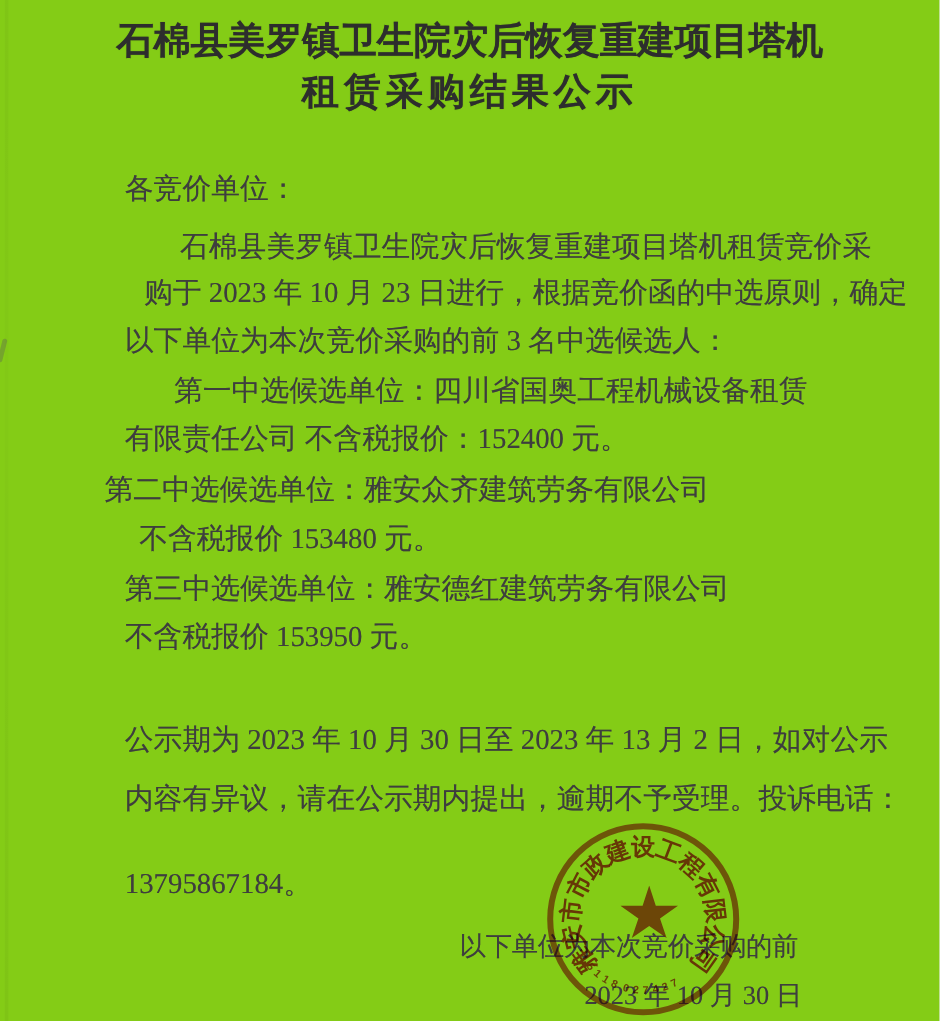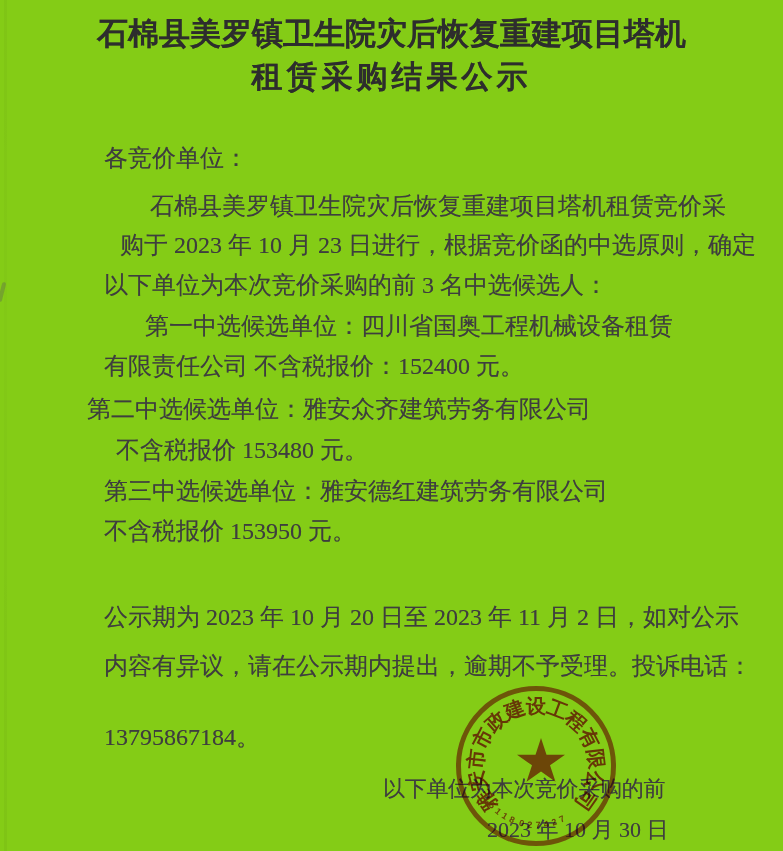--- a/index.html
+++ b/index.html
@@ -102,21 +102,21 @@
   <div class="line salutation">各竞价单位：</div>
   <div class="line p2">购于 2023 年 10 月 23 日进行，根据竞价函的中选原则，确定</div>
   <div class="line p3">以下单位为本次竞价采购的前 3 名中选候选人：</div>
   <div class="line p4">第一中选候选单位：四川省国奥工程机械设备租赁</div>
   <div class="line p5">有限责任公司 不含税报价：152400 元。</div>
   <div class="line p6">第二中选候选单位：雅安众齐建筑劳务有限公司</div>
   <div class="line p7">不含税报价 153480 元。</div>
   <div class="line p8">第三中选候选单位：雅安德红建筑劳务有限公司</div>
   <div class="line p9">不含税报价 153950 元。</div>
 
-  <div class="line n1">公示期为 2023 年 10 月 20 日至 2023 年 11 月 2 日，如对公示</div>
+  <div class="line n1">公示期为 2023 年 10 月 30 日至 2023 年 13 月 2 日，如对公示</div>
   <div class="line n2">内容有异议，请在公示期内提出，逾期不予受理。投诉电话：</div>
   <div class="line n3">13795867184。</div>
 
   <div class="line company">以下单位为本次竞价采购的前</div>
   <div class="line date">2023 年 10 月 30 日</div>
 
   <div class="seal">
     <div class="seal-star"></div>
   <span class="seal-char" style="transform: translate(-50%, -50%) rotate(-125deg) translateY(-60px);">雅</span>
       <span class="seal-char" style="transform: translate(-50%, -50%) rotate(-104.167deg) translateY(-60px);">安</span>

